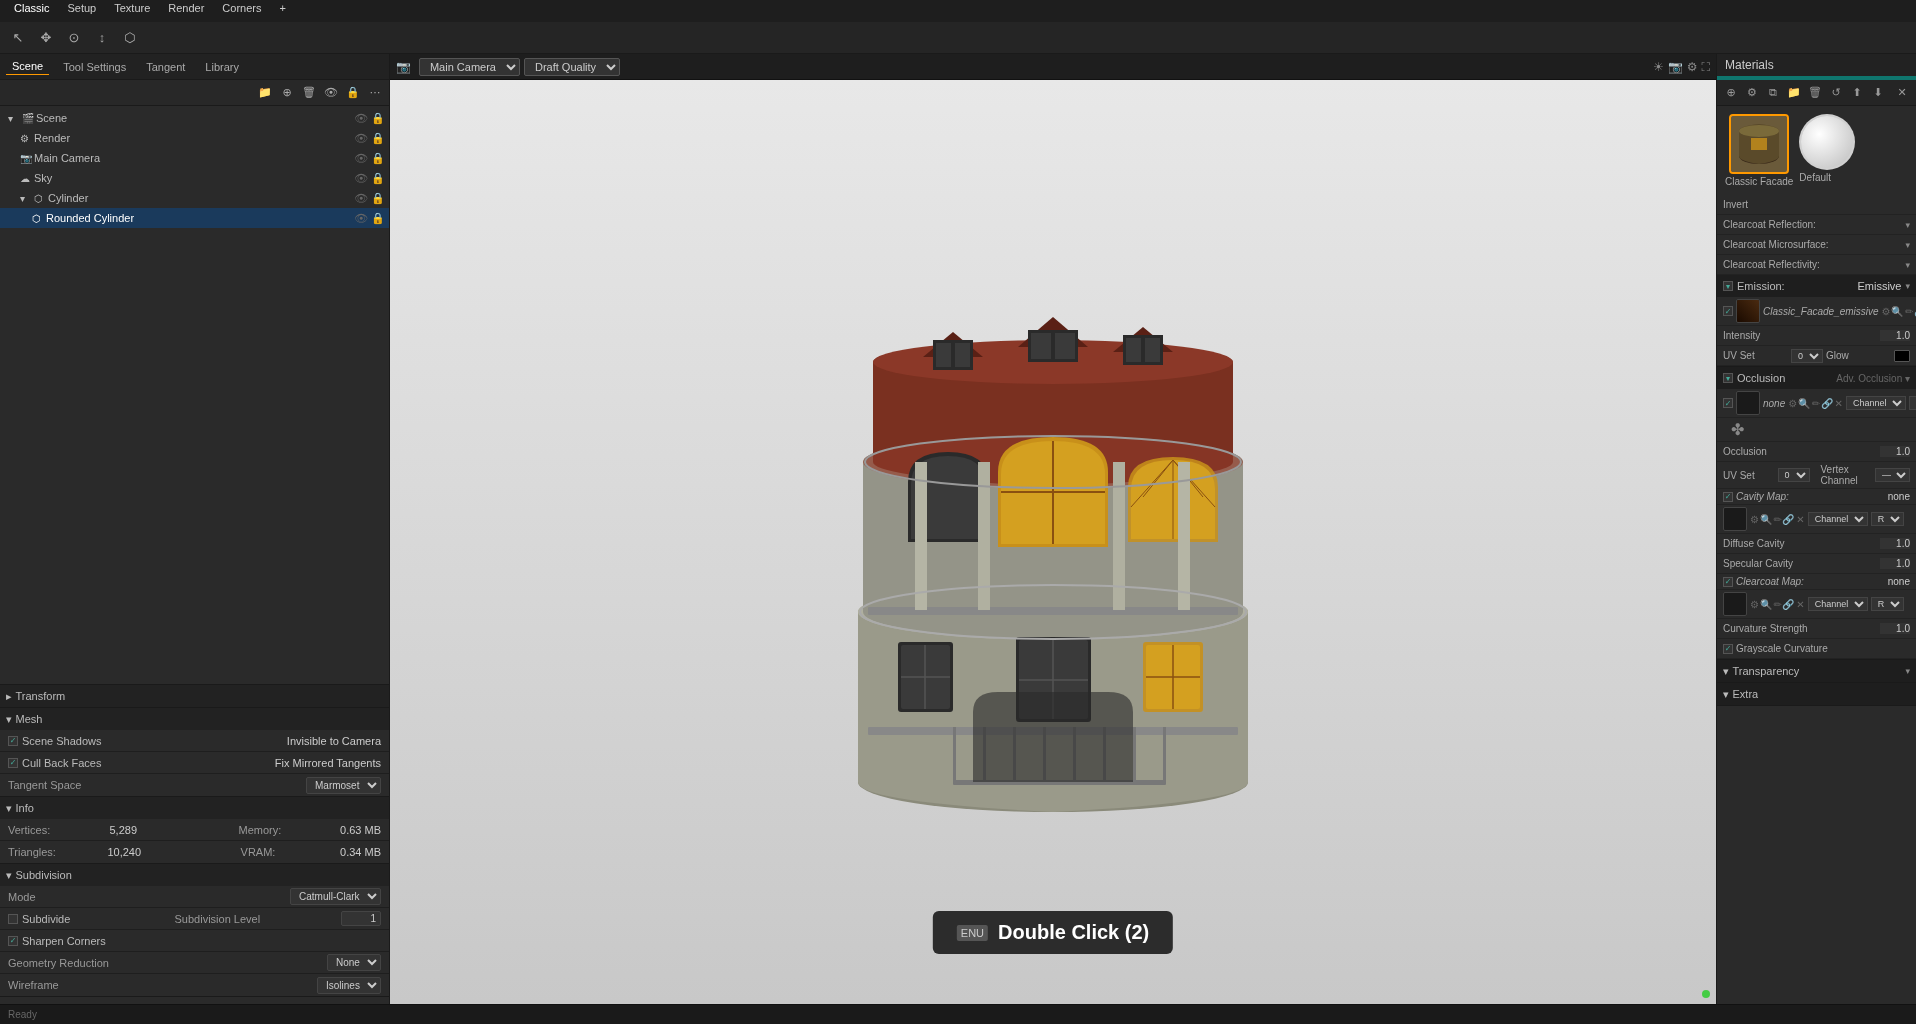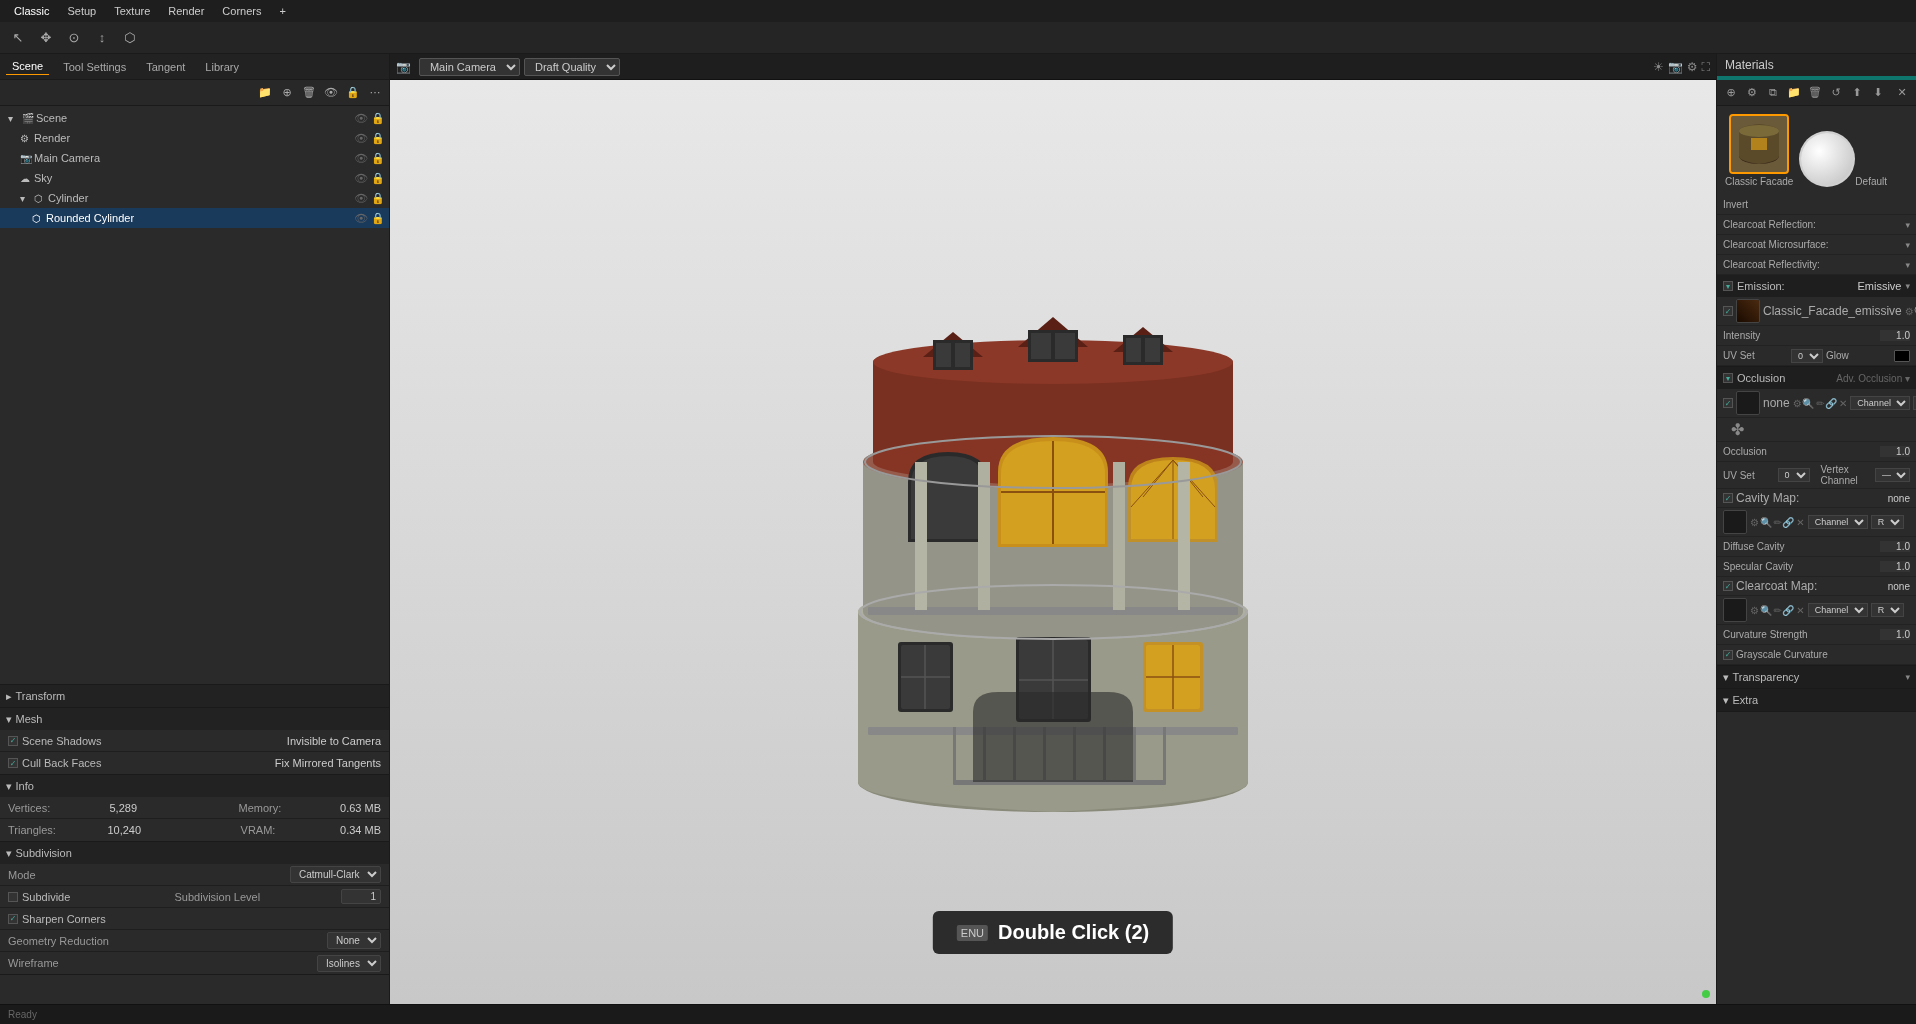--- a/index.html
+++ b/index.html
@@ -13,22 +13,21 @@
       overflow: hidden;
       display: flex;
       flex-direction: column;
     }
 
     
     .menu-bar {
       height: 22px;
       background: #1e1e1e;
       display: flex;
-      align-items: center;
-      padding: 8px 6px;
+      padding: 0 6px;
       gap: 2px;
       flex-shrink: 0;
     }
     .menu-item {
       padding: 2px 8px;
       color: #ccc;
       cursor: pointer;
       border-radius: 2px;
     }
     .menu-item.active { color: #fff; }
@@ -385,21 +384,21 @@
     }
     .mat-map-thumb {
       width: 24px;
       height: 24px;
       background: #1a1a1a;
       border: 1px solid #444;
       border-radius: 2px;
       flex-shrink: 0;
       overflow: hidden;
     }
-    .mat-map-name { flex: 1; color: #aaa; font-size: 12px; }
+    .mat-map-name { flex: 1; color: #aaa; font-size: 10px; font-style: italic; }
     .mat-map-icons { display: flex; gap: 1px; color: #666; }
     .mat-map-icon { font-size: 10px; cursor: pointer; }
     .mat-channel-select {
       background: #333;
       border: 1px solid #444;
       color: #ccc;
       font-size: 9px;
       padding: 0 2px;
     }
     .mat-number-input {
@@ -536,20 +535,27 @@
             <span>Scene Shadows</span>
           </div>
           <span class="prop-value">Invisible to Camera</span>
         </div>
         <div class="prop-row">
           <div class="prop-checkbox">
             <span class="cb-small checked">✓</span>
             <span>Cull Back Faces</span>
           </div>
           <span class="prop-value">Fix Mirrored Tangents</span>
+        </div>
+        <div class="prop-row">
+          <span class="prop-label">Tangent Space</span>
+          <select class="prop-select">
+            <option>Marmoset</option>
+            <option>DirectX</option>
+          </select>
         </div>
       </div>
 
       <div class="prop-section">
         <div class="prop-section-header">
           <span>▾</span>
           <span>Info</span>
         </div>
         <div class="prop-row">
           <span class="prop-label">Vertices:</span>
@@ -751,21 +757,21 @@
             <rect width="56" height="56" fill="#6a5a3a"></rect>
             <ellipse cx="28" cy="40" rx="20" ry="8" fill="#3a2a1a"></ellipse>
             <path d="M8 40 Q8 45 28 48 Q48 45 48 40 L48 15 Q48 10 28 8 Q8 10 8 15 Z" fill="#5a4a2a"></path>
             <ellipse cx="28" cy="15" rx="20" ry="6" fill="#7a6a3a"></ellipse>
             <rect x="20" y="22" width="16" height="12" fill="#c8901a" opacity="0.8"></rect>
           </svg>
         </div>
         <div class="mat-thumb-label">Classic Facade</div>
       </div>
 
-      <div style="display:flex; flex-direction:row; align-items:flex-end;">
+      <div style="display:flex; flex-direction:column; align-items:flex-start;">
         <div class="mat-thumb" style="background: #d0d0d0; border-radius:50%; width:56px; height:56px; display:flex; align-items:center; justify-content:center;">
           <div style="width:52px; height:52px; background:radial-gradient(circle at 35% 35%, #fff, #bbb); border-radius:50%;"></div>
         </div>
         <div class="mat-thumb-label">Default</div>
       </div>
     </div>
 
     <div class="mat-props">
 
       <div class="mat-row">

